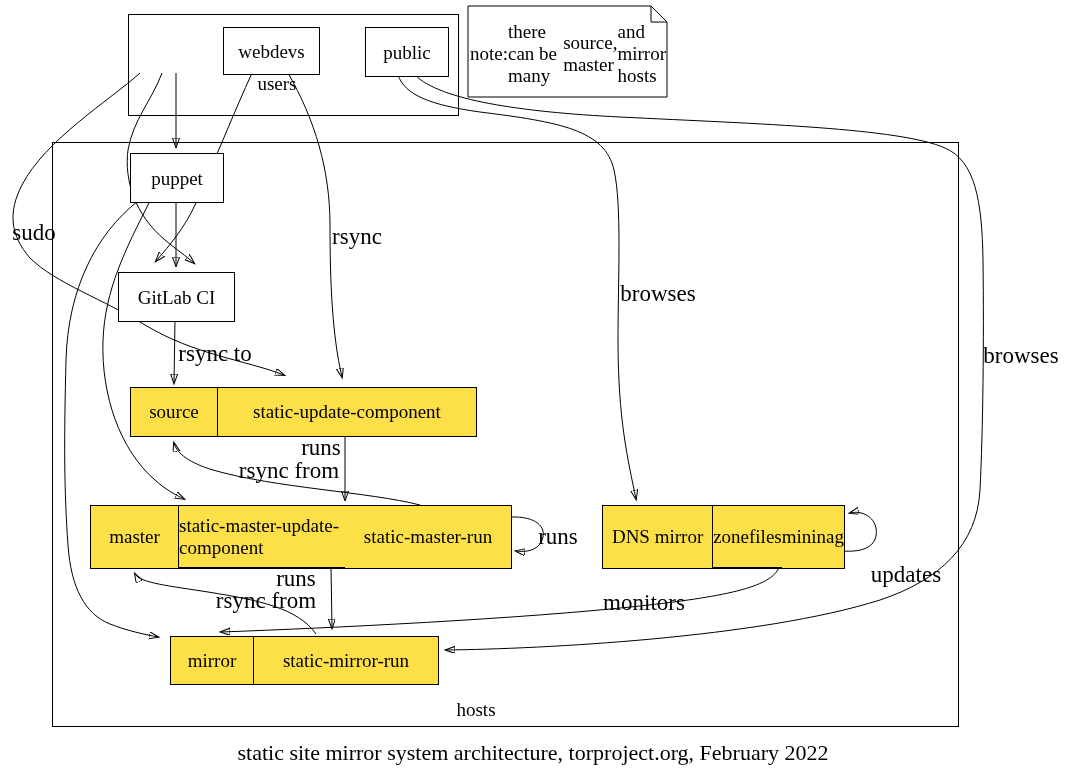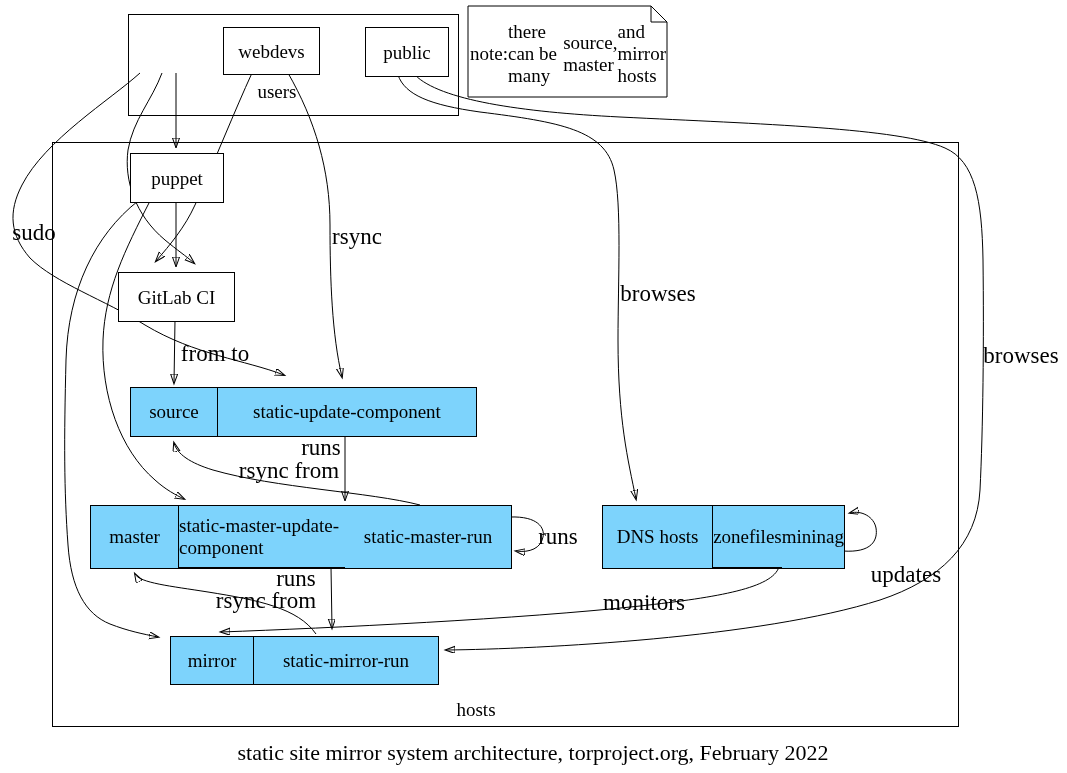--- a/index.html
+++ b/index.html
@@ -8,21 +8,21 @@
     font-family:"Liberation Serif","DejaVu Serif",serif;color:#000;
     overflow:hidden;
   }
   .edges{position:absolute;left:0;top:0;width:1067px;height:773px;}
   .cluster{position:absolute;border:1px solid #000;background:transparent;}
   .box{
     position:absolute;border:1px solid #000;background:#fff;
     display:flex;align-items:center;justify-content:center;
     font-size:19px;line-height:1;
   }
-  .record{position:absolute;border:1px solid #000;background:#7dd3fc;display:flex;font-size:19px;}
+  .record{position:absolute;border:1px solid #000;background:#fde047;display:flex;font-size:19px;}
   .rec-cell{display:flex;align-items:center;justify-content:center;}
   .rec-left{border-right:1px solid #000;}
   .rec-col{display:flex;flex:1;}
   .rec-row{flex:1;display:flex;align-items:center;justify-content:center;}
   .rec-row-top{border-bottom:1px solid #000;}
   .elabel{
     position:absolute;font-size:23px;line-height:1;white-space:nowrap;
     transform:translate(-50%,-50%);background:transparent;
   }
   .cluster-label{position:absolute;font-size:19px;transform:translate(-50%,-50%);white-space:nowrap;}
@@ -87,21 +87,21 @@
 
     <path d="M415,75 C440,100 520,112 620,117 C760,124 900,128 945,148 C975,161 982,200 983,260 C984,340 983,430 980,490 C977,545 940,580 880,600 C760,638 540,649 446,650" marker-end="url(#arrow)"></path>
 
     <path d="M843,551 C872,553 878,540 876,528 C874,517 862,510 850,513" marker-end="url(#arrow)"></path>
 
     <path d="M779,567 C772,588 720,597 640,606 C520,619 330,628 221,632" marker-end="url(#arrow)"></path>
   </svg>
 
   <div class="cluster" style="left:128px;top:14px;width:329px;height:100px;"></div>
   <div class="cluster" style="left:52px;top:142px;width:905px;height:583px;"></div>
-  <div class="cluster-label" style="left:277px;top:92px;font-family:Liberation Serif, serif;">users</div>
+  <div class="cluster-label" style="left:277px;top:84px;font-family:Liberation Serif, serif;">users</div>
   <div class="cluster-label" style="left:476px;top:710px;">hosts</div>
 
   <div class="note-text">
     <div>note:</div>
     <div>there can be many</div>
     <div>source, master</div>
     <div>and mirror hosts</div>
   </div>
 
   <div class="box" style="left:223px;top:27px;width:95px;height:46px;">webdevs</div>
@@ -116,35 +116,35 @@
 
   <div class="record" style="left:90px;top:505px;width:420px;height:62px;">
     <div class="rec-cell rec-left" style="width:87px;">master</div>
     <div class="rec-col">
       <div class="rec-row rec-row-top">static-master-update-component</div>
       <div class="rec-row">static-master-run</div>
     </div>
   </div>
 
   <div class="record" style="left:602px;top:505px;width:241px;height:62px;">
-    <div class="rec-cell rec-left" style="width:132px;">DNS hosts</div>
+    <div class="rec-cell rec-left" style="width:132px;">DNS mirror</div>
     <div class="rec-col">
       <div class="rec-row rec-row-top">zonefiles</div>
       <div class="rec-row">mininag</div>
     </div>
   </div>
 
   <div class="record" style="left:170px;top:636px;width:267px;height:47px;">
     <div class="rec-cell rec-left" style="width:82px;">mirror</div>
     <div class="rec-cell" style="flex:1;">static-mirror-run</div>
   </div>
 
   <div class="elabel" style="left:34px;top:232px;">sudo</div>
   <div class="elabel" style="left:357px;top:236px;">rsync</div>
-  <div class="elabel" style="left:215px;top:353px;">from to</div>
+  <div class="elabel" style="left:215px;top:353px;">rsync to</div>
   <div class="elabel" style="left:658px;top:293px;">browses</div>
   <div class="elabel" style="left:1021px;top:355px;">browses</div>
   <div class="elabel" style="left:321px;top:447px;">runs</div>
   <div class="elabel" style="left:289px;top:470px;">rsync from</div>
   <div class="elabel" style="left:558px;top:536px;">runs</div>
   <div class="elabel" style="left:906px;top:538px;margin-top:36px;">updates</div>
   <div class="elabel" style="left:296px;top:578px;">runs</div>
   <div class="elabel" style="left:266px;top:600px;">rsync from</div>
   <div class="elabel" style="left:644px;top:602px;">monitors</div>
 

